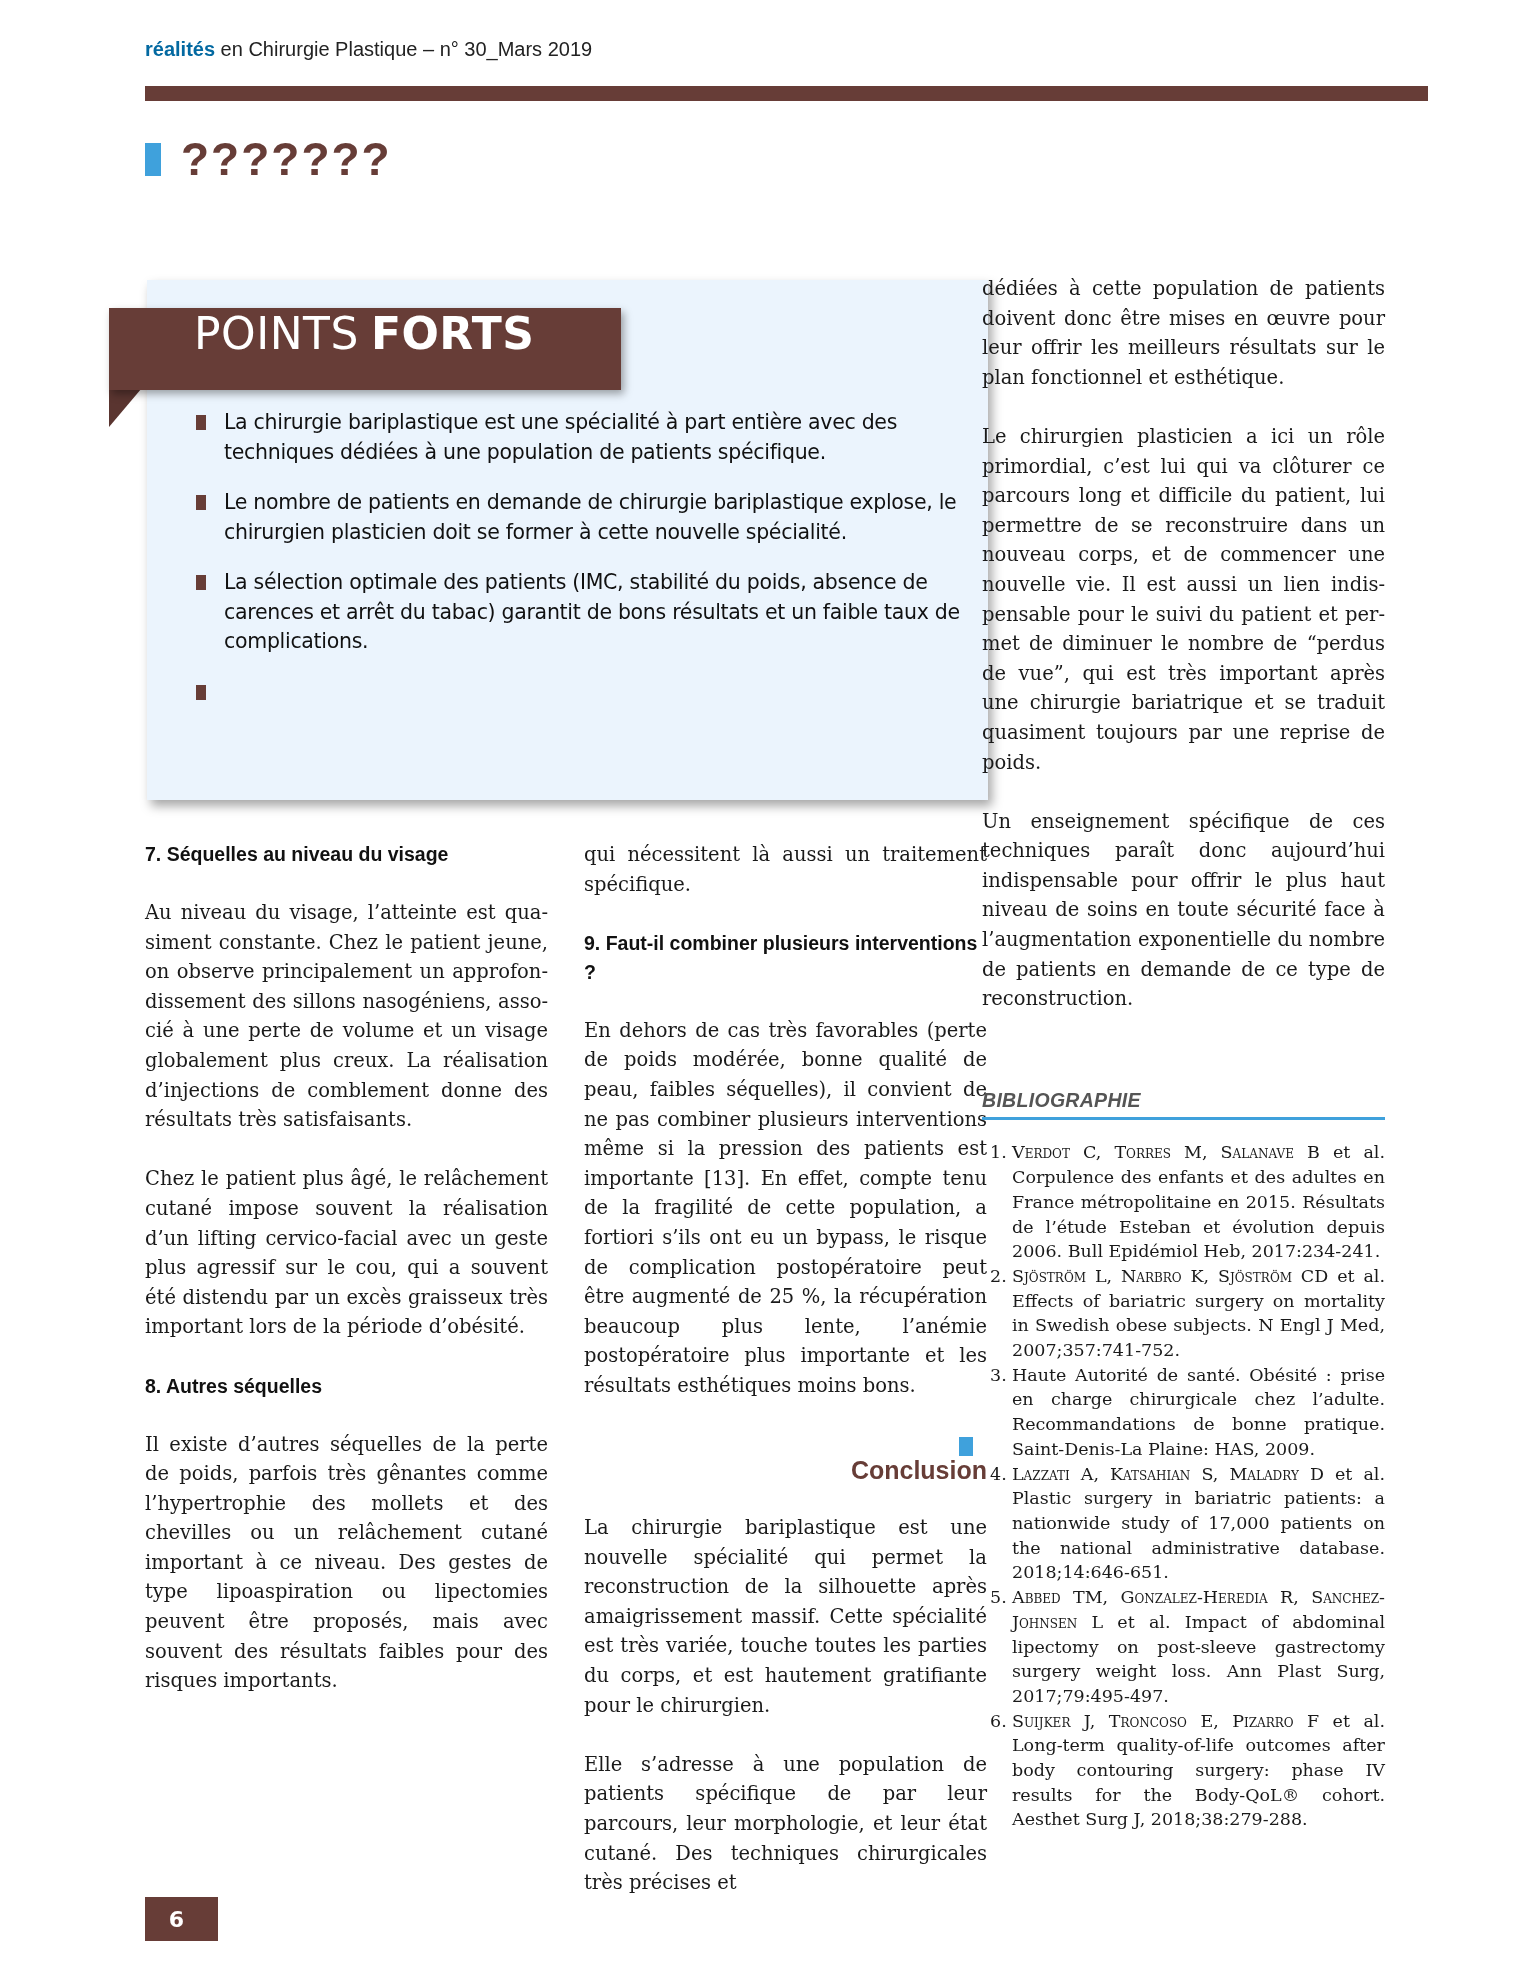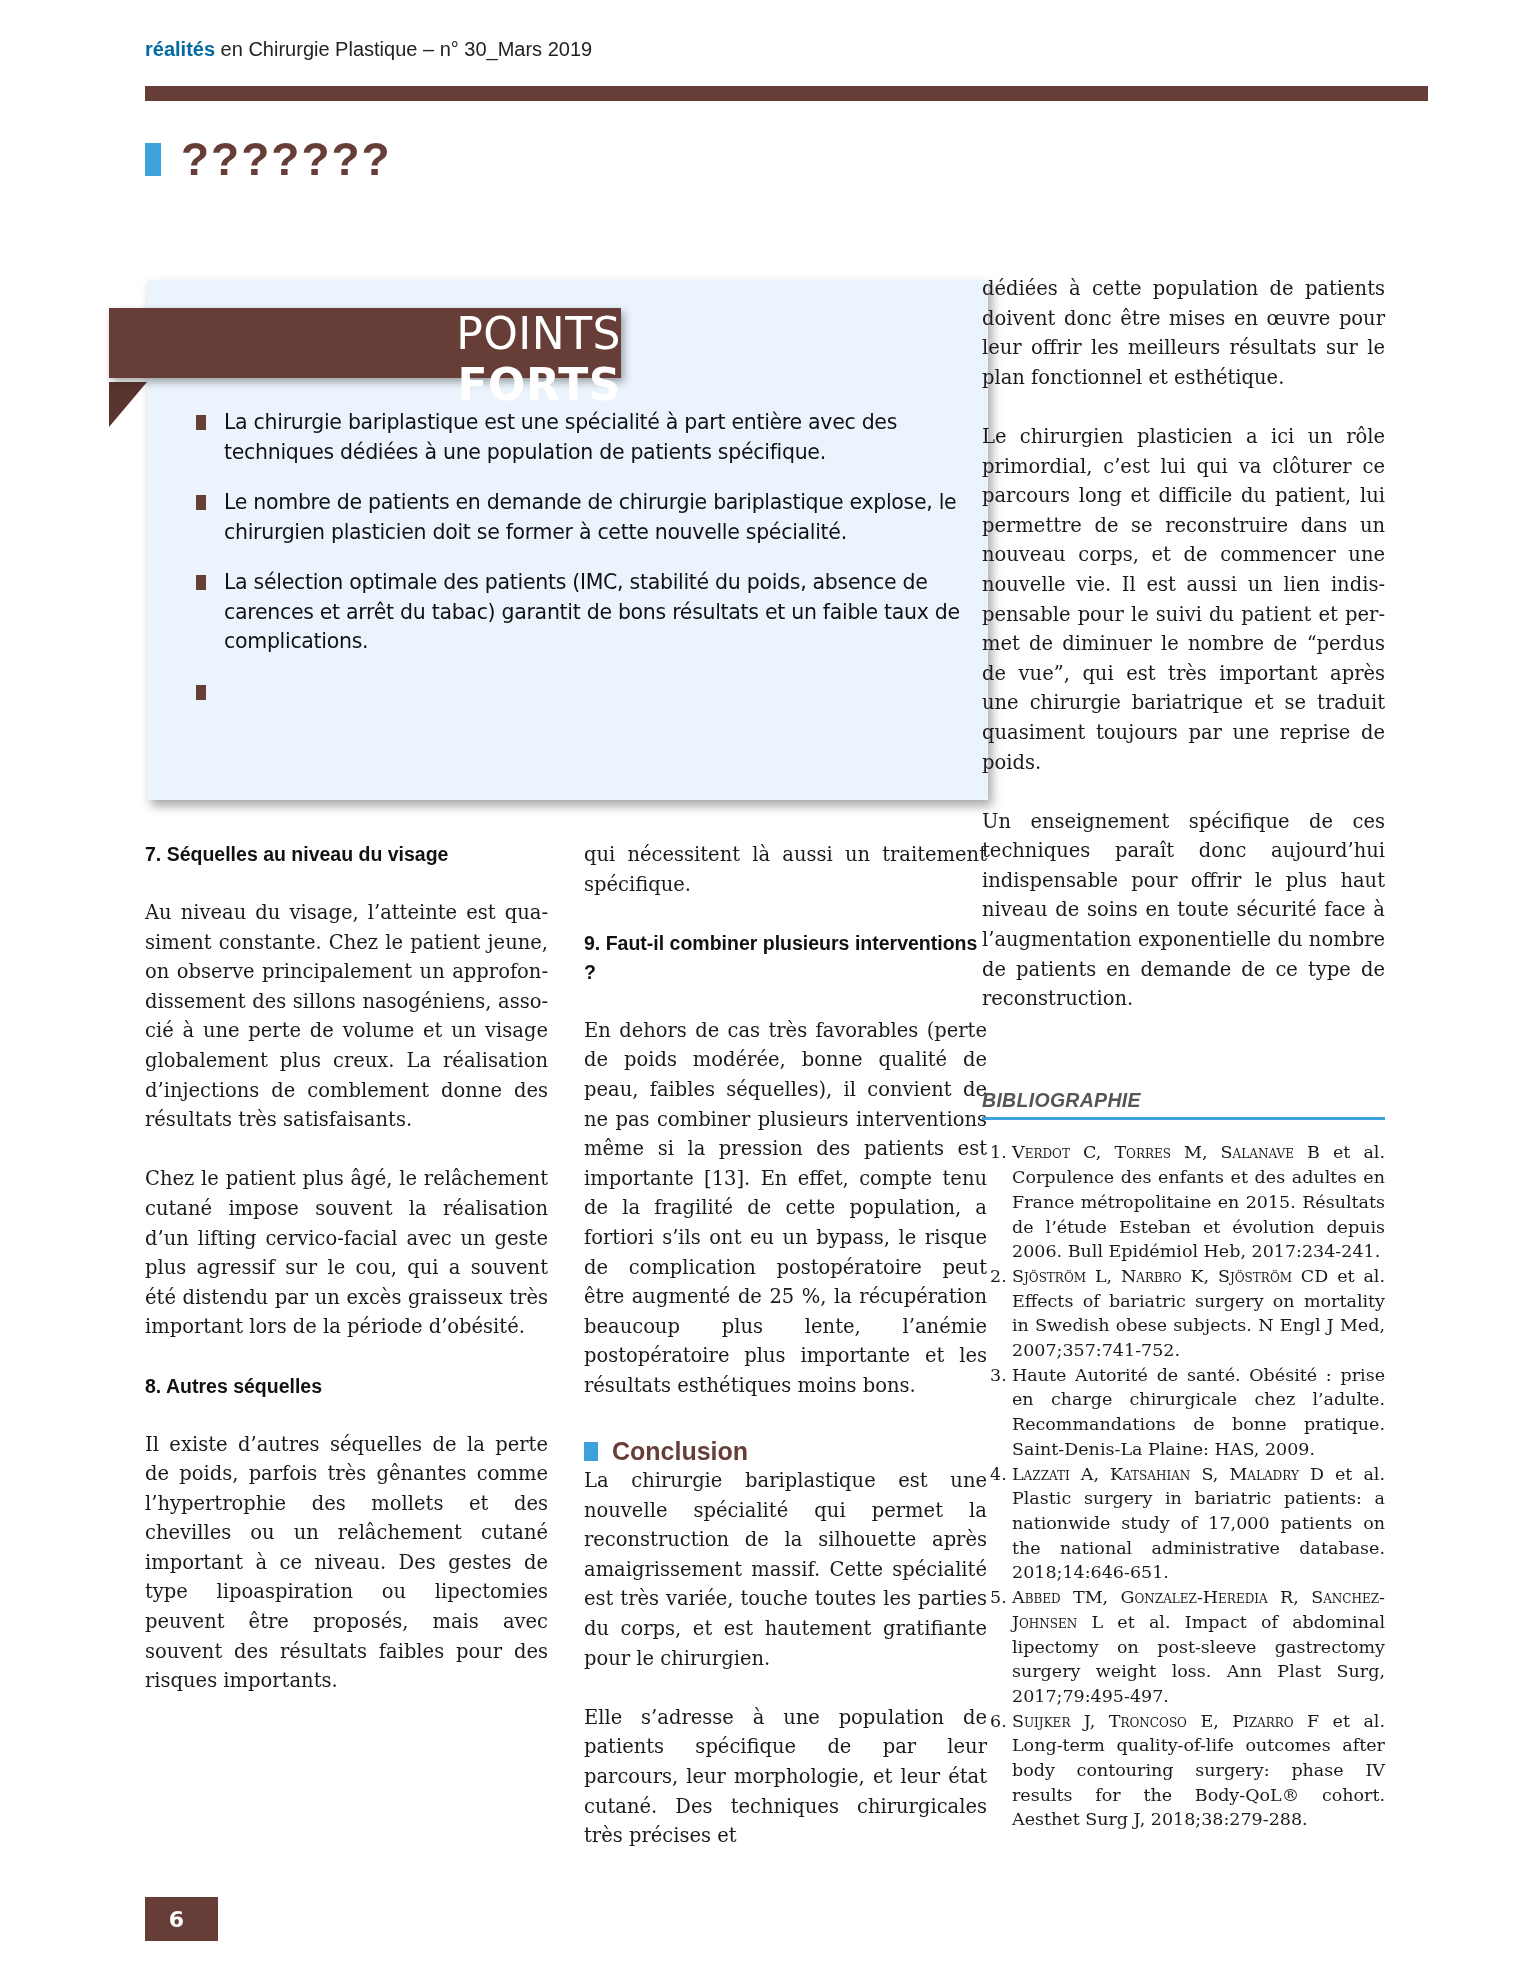--- a/index.html
+++ b/index.html
@@ -26,23 +26,23 @@
     letter-spacing: 2px; line-height: 1;
   }
 
   
   .pf-box {
     position: absolute; left: 147px; top: 280px; width: 841px; height: 520px;
     background: #ebf4fd;
     box-shadow: 4px 6px 10px rgba(0,0,0,0.35);
   }
   .pf-ribbon {
-    position: absolute; left: 109px; top: 308px; width: 512px; height: 70px;
+    position: absolute; left: 109px; top: 308px; width: 512px; height: 82px;
     background: #673d37; box-shadow: 3px 4px 8px rgba(0,0,0,0.35);
-    display: flex; align-items: flex-end; padding-left: 85px; flex-direction: column;
+    display: flex; align-items: flex-start; padding-left: 85px;
   }
   .pf-fold {
     position: absolute; left: 109px; top: 382px; width: 0; height: 0;
     border-top: 0 solid transparent;
     border-right: 38px solid #5a3530;
     border-bottom: 45px solid transparent;
     transform: scaleX(-1);
     transform-origin: 19px 0;
   }
   .pf-ribbon .pf-light {
@@ -68,21 +68,21 @@
   .col p { text-align: justify; margin-bottom: 29.6px; hyphens: manual; }
   .col h3 {
     font-family: "Liberation Sans", sans-serif; font-weight: bold; font-size: 19.5px; line-height: 29px;
     color: #111; margin-bottom: 29px;
   }
   .col1 { left: 145px; top: 840px; }
   .col2 { left: 584px; top: 840px; }
   .col3 { left: 982px; top: 274px; }
 
   .conclusion-head {
-    display: flex; align-items: center; margin-top: 36px; 
+    display: flex; align-items: flex-end; margin-top: 36px; margin-bottom: 28px; flex-direction: column;
   }
   .conclusion-head .blue-mark { width: 14px; height: 19px; background: #3fa1dc; margin-right: 14px; }
   .conclusion-head .label {
     font-family: "Liberation Sans", sans-serif; font-weight: bold; font-size: 25px; color: #673d37;
   }
 
   .biblio-head {
     margin-top: 72px;
     font-family: "Liberation Sans", sans-serif; font-weight: bold; font-size: 19.5px; color: #555;
     padding-bottom: 2px; border-bottom: 3px solid #3fa1dc; letter-spacing: 0.3px; font-style: italic;

